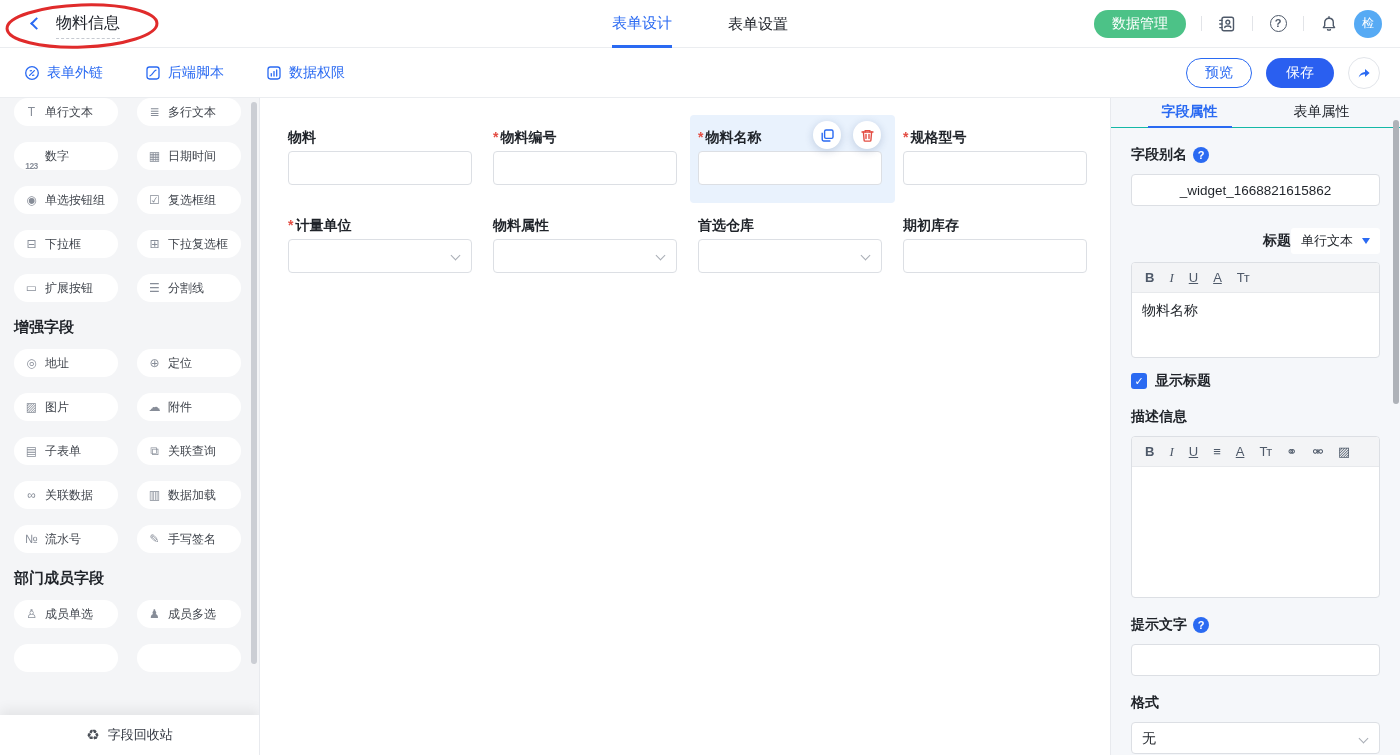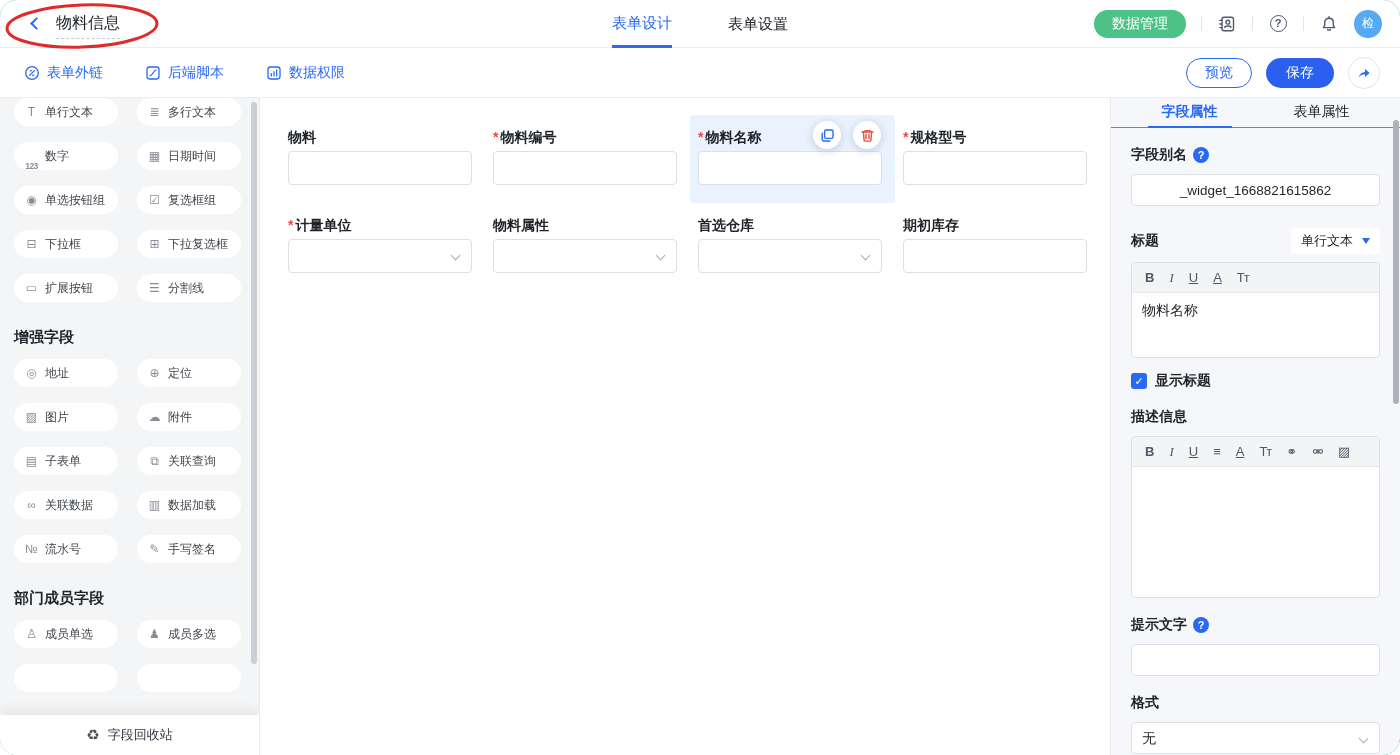--- a/index.html
+++ b/index.html
@@ -1,18 +1,18 @@
 <!DOCTYPE html>
 <html><head>
 <meta charset="utf-8">
 <style>
   * { margin:0; padding:0; box-sizing:border-box; }
   html,body { background:#fff; }
   body { font-family:"Liberation Sans","DejaVu Sans",sans-serif; color:#1f2329; }
-  .app { position:relative; width:1400px; height:755px; overflow:hidden; background:#0f766e;border-radius:17px; }
+  .app { position:relative; width:1400px; height:755px; overflow:hidden; background:#0f766e; }
 
   
   .topbar { position:relative; height:48px; background:#fff; border-bottom:1px solid #ebedf0; display:flex; align-items:center; }
   .tb-left { display:flex; align-items:center; gap:12px; padding-left:24px; }
   .backbtn { width:20px; height:20px; display:flex; align-items:center; justify-content:center; cursor:pointer; }
   .chev-left { width:9px; height:9px; border-left:2px solid #2a6af2; border-bottom:2px solid #2a6af2; transform:rotate(45deg); margin-left:4px; }
   .page-title { font-size:16px; font-weight:500; color:#20242b; border-bottom:1px dashed #c6cad1; padding-bottom:4px; margin-top:4px; }
   .annotation { position:absolute; left:2px; top:1px; z-index:60; pointer-events:none; }
   .tb-tabs { position:absolute; left:50%; transform:translateX(-50%); top:0; height:48px; display:flex; gap:56px; }
   .ttab { height:48px; line-height:48px; font-size:15px; color:#20242b; cursor:pointer; }
@@ -33,21 +33,21 @@
   .btn-outline { min-width:66px; height:30px; padding:0 18px; border:1px solid #2a6af2; color:#2a6af2; background:#fff; border-radius:16px; font-size:14px; display:flex; align-items:center; justify-content:center; cursor:pointer; }
   .btn-solid { min-width:68px; height:30px; padding:0 18px; background:#2a5ff0; color:#fff; border-radius:16px; font-size:14px; display:flex; align-items:center; justify-content:center; cursor:pointer; }
   .share-circle { width:32px; height:32px; border:1px solid #e2e5ea; border-radius:50%; background:#fff; display:flex; align-items:center; justify-content:center; cursor:pointer; }
 
   
   .bodywrap { display:flex; height:657px; }
 
   
   .sidebar { position:relative; width:260px; background:#f4f5f7; border-right:1px solid #e8eaee; overflow:hidden; flex:none; }
   .sec-title { font-size:15px; font-weight:700; color:#1f2329; margin:17px 0 12px 14px; }
-  .sec-title.later { margin-top:26px; }
+  .sec-title.later { margin-top:16px; }
   .pill-grid { display:grid; grid-template-columns:104px 104px; column-gap:19px; row-gap:16px; padding-left:14px; }
   .pill { height:28px; background:#fff; border-radius:14px; display:flex; align-items:center; gap:6px; padding-left:10px; font-size:12px; color:#40454d; cursor:grab; overflow:hidden; white-space:nowrap; }
   .pill .pglyph { width:15px; text-align:center; color:#878d98; font-size:12px; flex:none; }
   .pill .pglyph.num { font-size:8.5px; font-weight:700; letter-spacing:-0.5px;margin-top:20px; }
   .clip-row { margin-top:16px; }
   .side-foot { position:absolute; left:0; bottom:0; width:100%; height:40px; background:#fff; box-shadow:0 -5px 12px rgba(0,0,0,.07); display:flex; align-items:center; justify-content:center; gap:8px; font-size:13px; color:#333842; z-index:5; cursor:pointer; }
   .recycle-glyph { font-size:15px; color:#4a4f57; }
   .side-scroll { position:absolute; right:2px; top:4px; width:6px; height:562px; background:#cncfd4; background:#cbced4; border-radius:3px; z-index:6; }
 
   
@@ -66,21 +66,21 @@
   
   .panel { position:relative; width:290px; flex:none; background:#f5f7fa; border-left:1px solid #e8eaee; overflow:hidden; }
   .ptabs { height:30px; display:flex; justify-content:center; gap:48px; border-bottom:1px solid #14b8a6; }
   .ptab { height:30px; line-height:26px; font-size:14px; color:#20242b; padding:0 14px; cursor:pointer; }
   .ptab.active { color:#2a6af2; font-weight:600; border-bottom:2px solid #2a6af2; }
   .pcontent { padding:0 20px; }
   .plabel { display:flex; align-items:center; gap:6px; font-size:14px; font-weight:600; margin:18px 0 10px; }
   .qicon { width:16px; height:16px; border-radius:50%; background:#2a6af2; color:#fff; font-size:11px; font-weight:700; line-height:16px; text-align:center; }
   .qicon::before { content:"?"; }
   .pinput { width:100%; height:32px; border:1px solid #dcdfe4; border-radius:4px; background:#fff; padding:0 10px; font-size:13.5px; color:#1f2329; font-family:inherit; outline:none;text-align:center; }
-  .trow { display:flex; justify-content:space-between; align-items:center; margin:22px 0 8px; }
+  .trow { display:flex; justify-content:flex-end; align-items:center; margin:22px 0 8px; }
   .trow .plabel { margin:0; }
   .type-dd { height:26px; background:#fff; border-radius:3px; padding:0 10px; display:flex; align-items:center; gap:9px; font-size:13px; cursor:pointer; }
   .caret { width:0; height:0; border-left:4.5px solid transparent; border-right:4.5px solid transparent; border-top:6px solid #2a6af2; }
   .editor { border:1px solid #dcdfe4; border-radius:4px; background:#fff; overflow:hidden; }
   .etoolbar { height:30px; background:#f3f4f6; border-bottom:1px solid #e7e9ec; display:flex; align-items:center; gap:15px; padding:0 13px; }
   .eicon { font-size:13px; color:#4e5969; cursor:pointer; line-height:1; }
   .bold-icon { font-weight:700; }
   .italic-icon { font-style:italic; font-family:"Liberation Serif","DejaVu Serif",serif; }
   .underline-icon { text-decoration:underline; }
   .color-icon { text-decoration:underline; }

